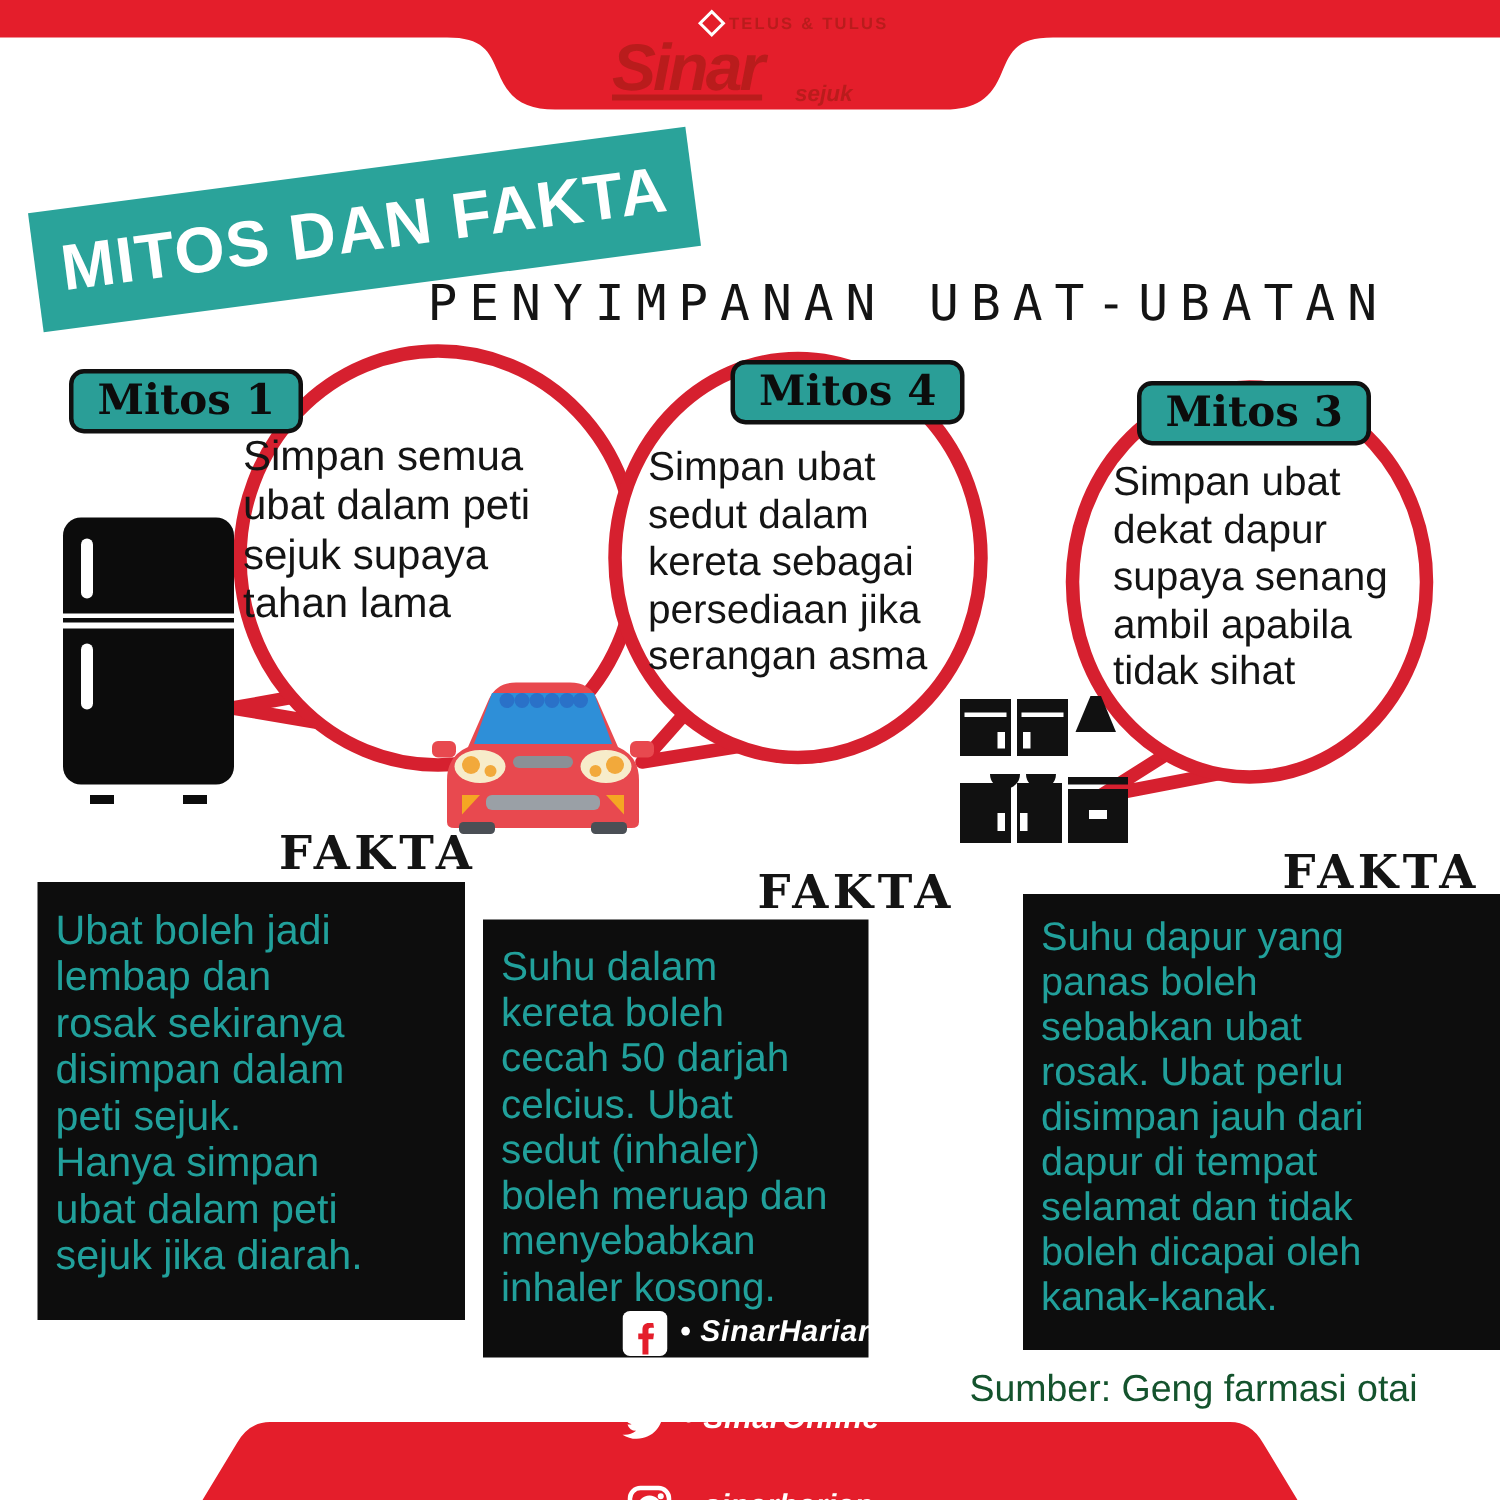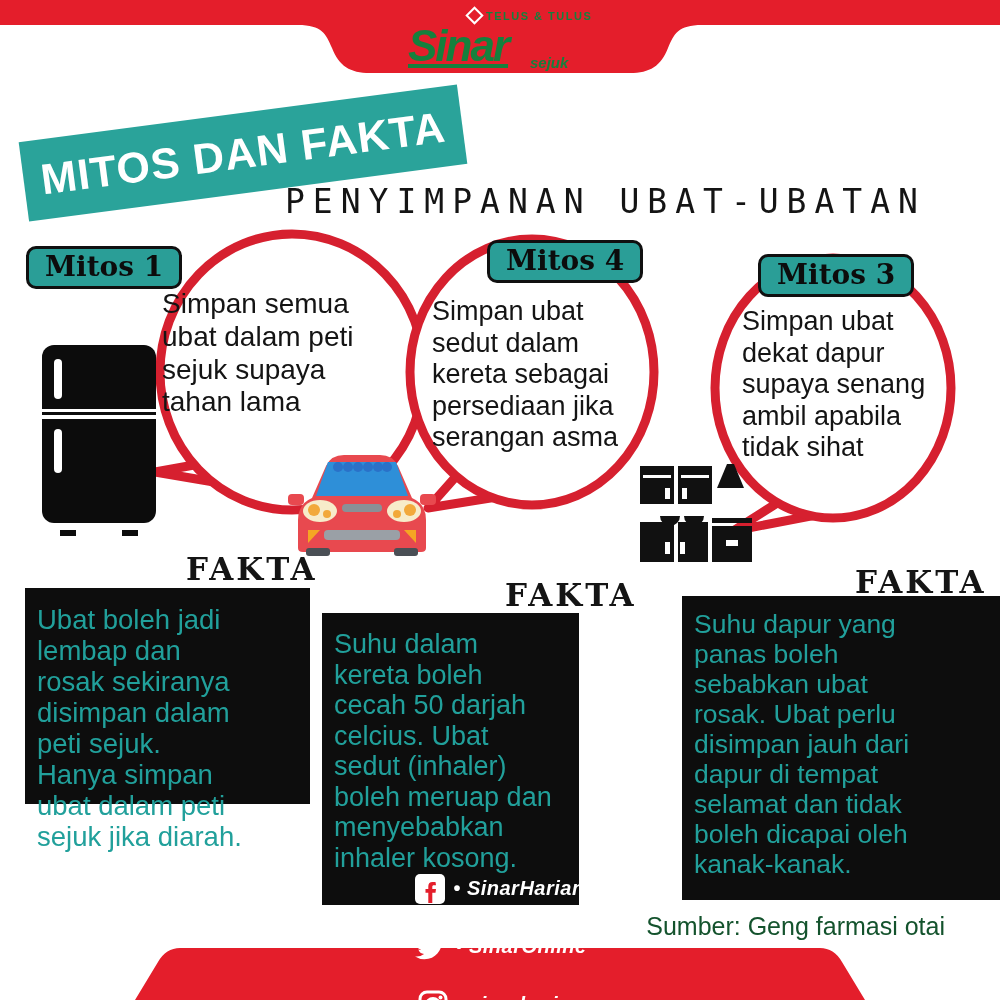--- a/index.html
+++ b/index.html
@@ -2,21 +2,21 @@
 <html><head>
 <meta charset="utf-8">
 <style>
   html,body{margin:0;padding:0;background:#ffffff;}
   #canvas{position:relative;width:1000px;height:1000px;background:#ffffff;overflow:hidden;
           font-family:"Liberation Sans",sans-serif;}
   .abs{position:absolute;}
 
   
   #header-svg{position:absolute;top:0;left:0;}
-  #logo-block{position:absolute;top:4px;left:390px;width:220px;height:70px;color:#15803d;}
+  #logo-block{position:absolute;top:4px;left:390px;width:220px;height:70px;color:#b91c1c;}
   #logo-tagline{position:absolute;top:5px;left:78px;font-size:11px;letter-spacing:1.5px;
                 font-weight:700;display:flex;align-items:center;gap:5px;}
   .diamond{width:9px;height:9px;border:2px solid #fff;transform:rotate(45deg);display:inline-block;}
   #logo-main{position:absolute;top:20px;left:18px;font-size:44px;font-weight:700;font-style:italic;
              letter-spacing:-2px;line-height:1;text-decoration:underline;}
   #logo-sub{position:absolute;top:50px;left:140px;font-size:15px;font-weight:700;font-style:italic;}
 
   
   #title-banner{position:absolute;left:22px;top:113px;width:442px;height:80px;background:#2aa39a;
                 transform:rotate(-7.5deg);display:flex;align-items:center;justify-content:center;
@@ -78,21 +78,21 @@
       <path d="M475,455 L428,508 L540,490 Z" fill="#ffffff" stroke="#d6202f" stroke-width="9" stroke-linejoin="round"></path>
       <ellipse cx="532" cy="372" rx="122" ry="133" fill="#ffffff" stroke="#d6202f" stroke-width="9"></ellipse>
     </g>
 
     <g>
       <path d="M790,495 L733,531 L868,505 Z" fill="#ffffff" stroke="#d6202f" stroke-width="9" stroke-linejoin="round"></path>
       <ellipse cx="833" cy="388" rx="118" ry="130" fill="#ffffff" stroke="#d6202f" stroke-width="9"></ellipse>
     </g>
   </svg>
 
-  <div class="mitos-label" style="left:26px;top:246px;">Mitos 1</div>
+  <div class="mitos-label" style="left:46px;top:246px;">Mitos 1</div>
   <div class="mitos-label" style="left:487px;top:240px;">Mitos 4</div>
   <div class="mitos-label" style="left:758px;top:254px;">Mitos 3</div>
 
   <div class="bubble-text" style="left:162px;top:288px;width:268px;">Simpan semua
 ubat dalam peti
 sejuk supaya
 tahan lama</div>
   <div class="bubble-text" style="left:432px;top:296px;width:220px;font-size:27px;">Simpan ubat
 sedut dalam
 kereta sebagai
@@ -162,21 +162,21 @@
       <rect x="27" y="84" width="5" height="12"></rect>
       <rect x="42" y="84" width="5" height="12"></rect>
       <rect x="88" y="82" width="12" height="6"></rect>
     </g>
   </svg>
 
   <div class="fakta-heading" style="left:186px;top:551px;">FAKTA</div>
   <div class="fakta-heading" style="left:505px;top:577px;">FAKTA</div>
   <div class="fakta-heading" style="left:855px;top:564px;">FAKTA</div>
 
-  <div class="fakta-box" style="left:25px;top:588px;width:285px;height:216px;">Ubat boleh jadi
+  <div class="fakta-box" style="left:25px;top:588px;width:285px;height:292px;">Ubat boleh jadi
 lembap dan
 rosak sekiranya
 disimpan dalam
 peti sejuk.
 Hanya simpan
 ubat dalam peti
 sejuk jika diarah.</div>
   <div class="fakta-box" style="left:322px;top:613px;width:257px;height:292px;font-size:27px;">Suhu dalam
 kereta boleh
 cecah 50 darjah

